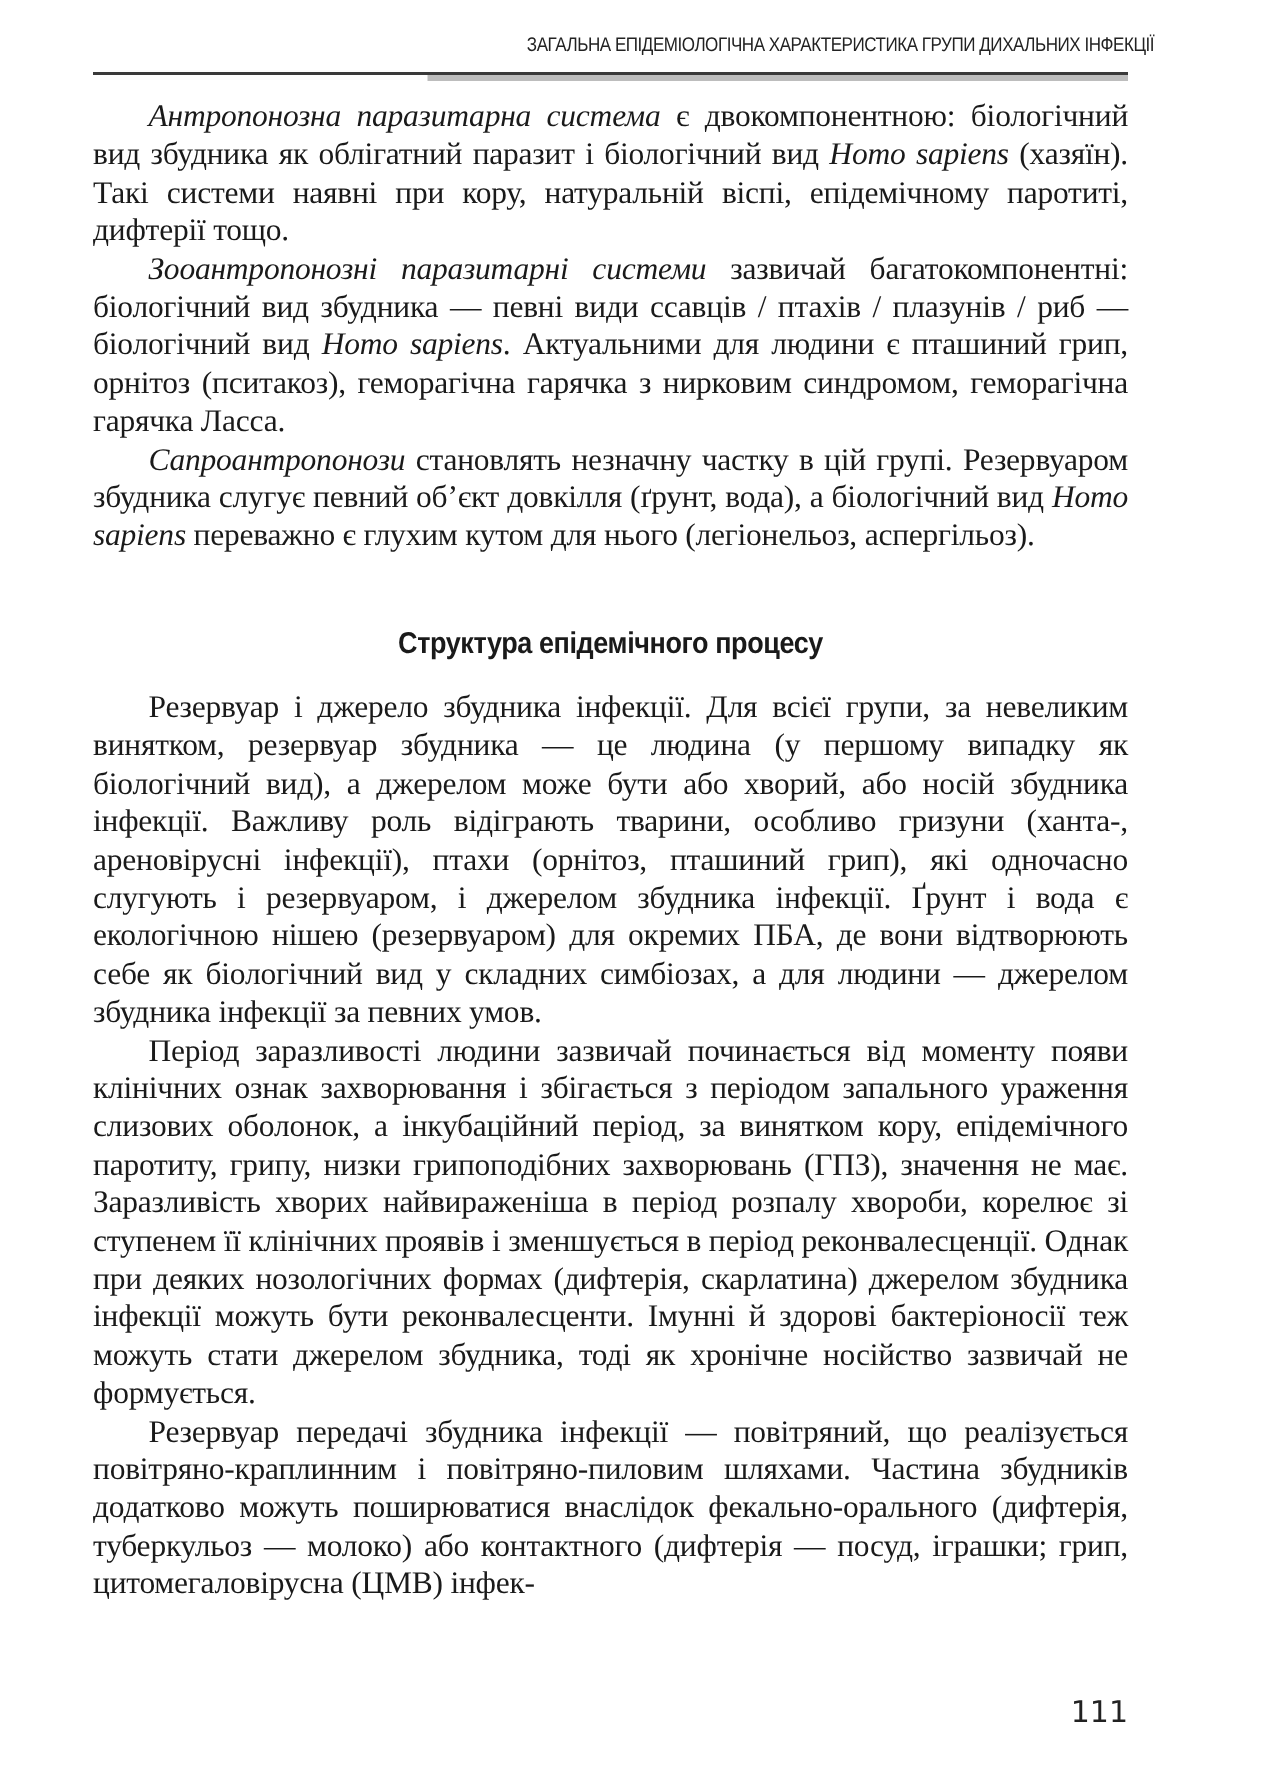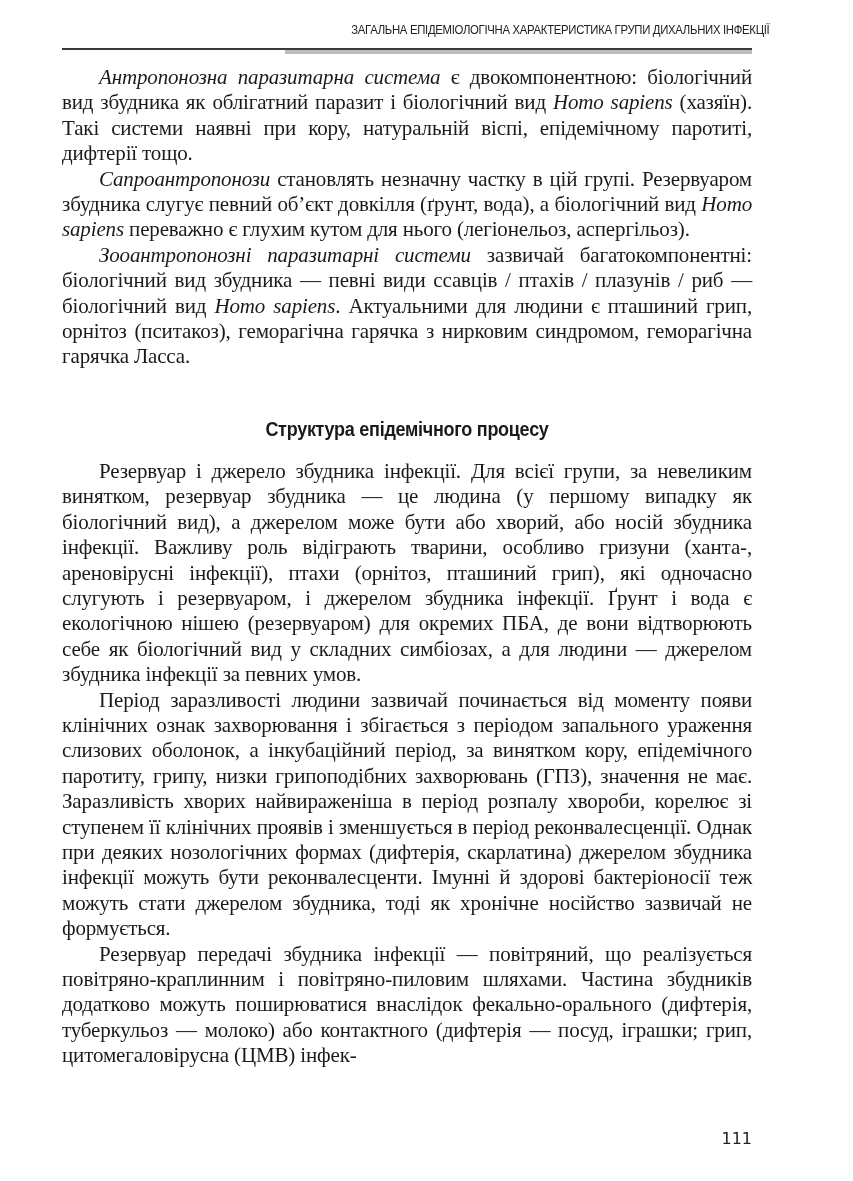--- a/index.html
+++ b/index.html
@@ -21,34 +21,34 @@
   .text p { margin: 0; text-indent: 37px; }
   .text i { font-style: italic; }
   .text b { font-weight: normal; }
   .heading {
     margin: 45px 0 16px 0 !important; text-indent: 0 !important; text-align: center;
     font-family: "Liberation Sans", sans-serif; font-weight: bold; font-size: 20px;
     letter-spacing: -0.3px; transform: scaleX(0.9); line-height: 28px;
   }
   .page-number {
     position: absolute; right: 101px; top: 1129px;
-    font-family: "DejaVu Sans", sans-serif; font-size: 16px; color: #222;
+    font-family: "DejaVu Sans", sans-serif; font-size: 20px; color: #222;
   }
 </style>
 </head>
 <body>
 
 <div class="running-head">ЗАГАЛЬНА ЕПІДЕМІОЛОГІЧНА ХАРАКТЕРИСТИКА ГРУПИ ДИХАЛЬНИХ ІНФЕКЦІЇ</div>
 <div class="head-rule"></div>
 <div class="head-shadow"></div>
 
 <div class="text">
   <p><i>Антропонозна паразитарна система</i><span> є двокомпонентною: біологічний вид збудника як облігатний паразит і біологічний вид </span><i>Homo sapiens</i><span> (хазяїн). Такі системи наявні при кору, натуральній віспі, епідемічному паротиті, дифтерії тощо.</span></p>
+  <p><i>Зооантропонозні паразитарні системи</i><span> зазвичай багатокомпонентні: біологічний вид збудника — певні види ссавців / птахів / плазунів / риб — біологічний вид </span><i>Homo sapiens</i><span>. Актуальними для людини є пташиний грип, орнітоз (пситакоз), геморагічна гарячка з нирковим синдромом, геморагічна гарячка Ласса.</span></p>
   <p><i>Сапроантропонози</i><span> становлять незначну частку в цій групі. Резервуаром збудника слугує певний об’єкт довкілля (ґрунт, вода), а біологічний вид </span><i>Homo sapiens</i><span> переважно є глухим кутом для нього (легіонельоз, аспергільоз).</span></p>
-  <p><i>Зооантропонозні паразитарні системи</i><span> зазвичай багатокомпонентні: біологічний вид збудника — певні види ссавців / птахів / плазунів / риб — біологічний вид </span><i>Homo sapiens</i><span>. Актуальними для людини є пташиний грип, орнітоз (пситакоз), геморагічна гарячка з нирковим синдромом, геморагічна гарячка Ласса.</span></p>
 
   <p class="heading">Структура епідемічного процесу</p>
 
   <p><b>Резервуар і джерело збудника інфекції.</b><span> Для всієї групи, за невеликим винятком, резервуар збудника — це людина (у першому випадку як біологічний вид), а джерелом може бути або хворий, або носій збудника інфекції. Важливу роль відіграють тварини, особливо гризуни (ханта-, ареновірусні інфекції), птахи (орнітоз, пташиний грип), які одночасно слугують і резервуаром, і джерелом збудника інфекції. Ґрунт і вода є екологічною нішею (резервуаром) для окремих ПБА, де вони відтворюють себе як біологічний вид у складних симбіозах, а для людини — джерелом збудника інфекції за певних умов.</span></p>
   <p><span>Період заразливості людини зазвичай починається від моменту появи клінічних ознак захворювання і збігається з періодом запального ураження слизових оболонок, а інкубаційний період, за винятком кору, епідемічного паротиту, грипу, низки грипоподібних захворювань (ГПЗ), значення не має. Заразливість хворих найвираженіша в період розпалу хвороби, корелює зі ступенем її клінічних проявів і зменшується в період реконвалесценції. Однак при деяких нозологічних формах (дифтерія, скарлатина) джерелом збудника інфекції можуть бути реконвалесценти. Імунні й здорові бактеріоносії теж можуть стати джерелом збудника, тоді як хронічне носійство зазвичай не формується.</span></p>
   <p><b>Резервуар передачі збудника інфекції</b><span> — повітряний, що реалізується повітряно-краплинним і повітряно-пиловим шляхами. Частина збудників додатково можуть поширюватися внаслідок фекально-орального (дифтерія, туберкульоз — молоко) або контактного (дифтерія — посуд, іграшки; грип, цитомегаловірусна (ЦМВ) інфек-</span></p>
 </div>
 
 <div class="page-number">111</div>
 

